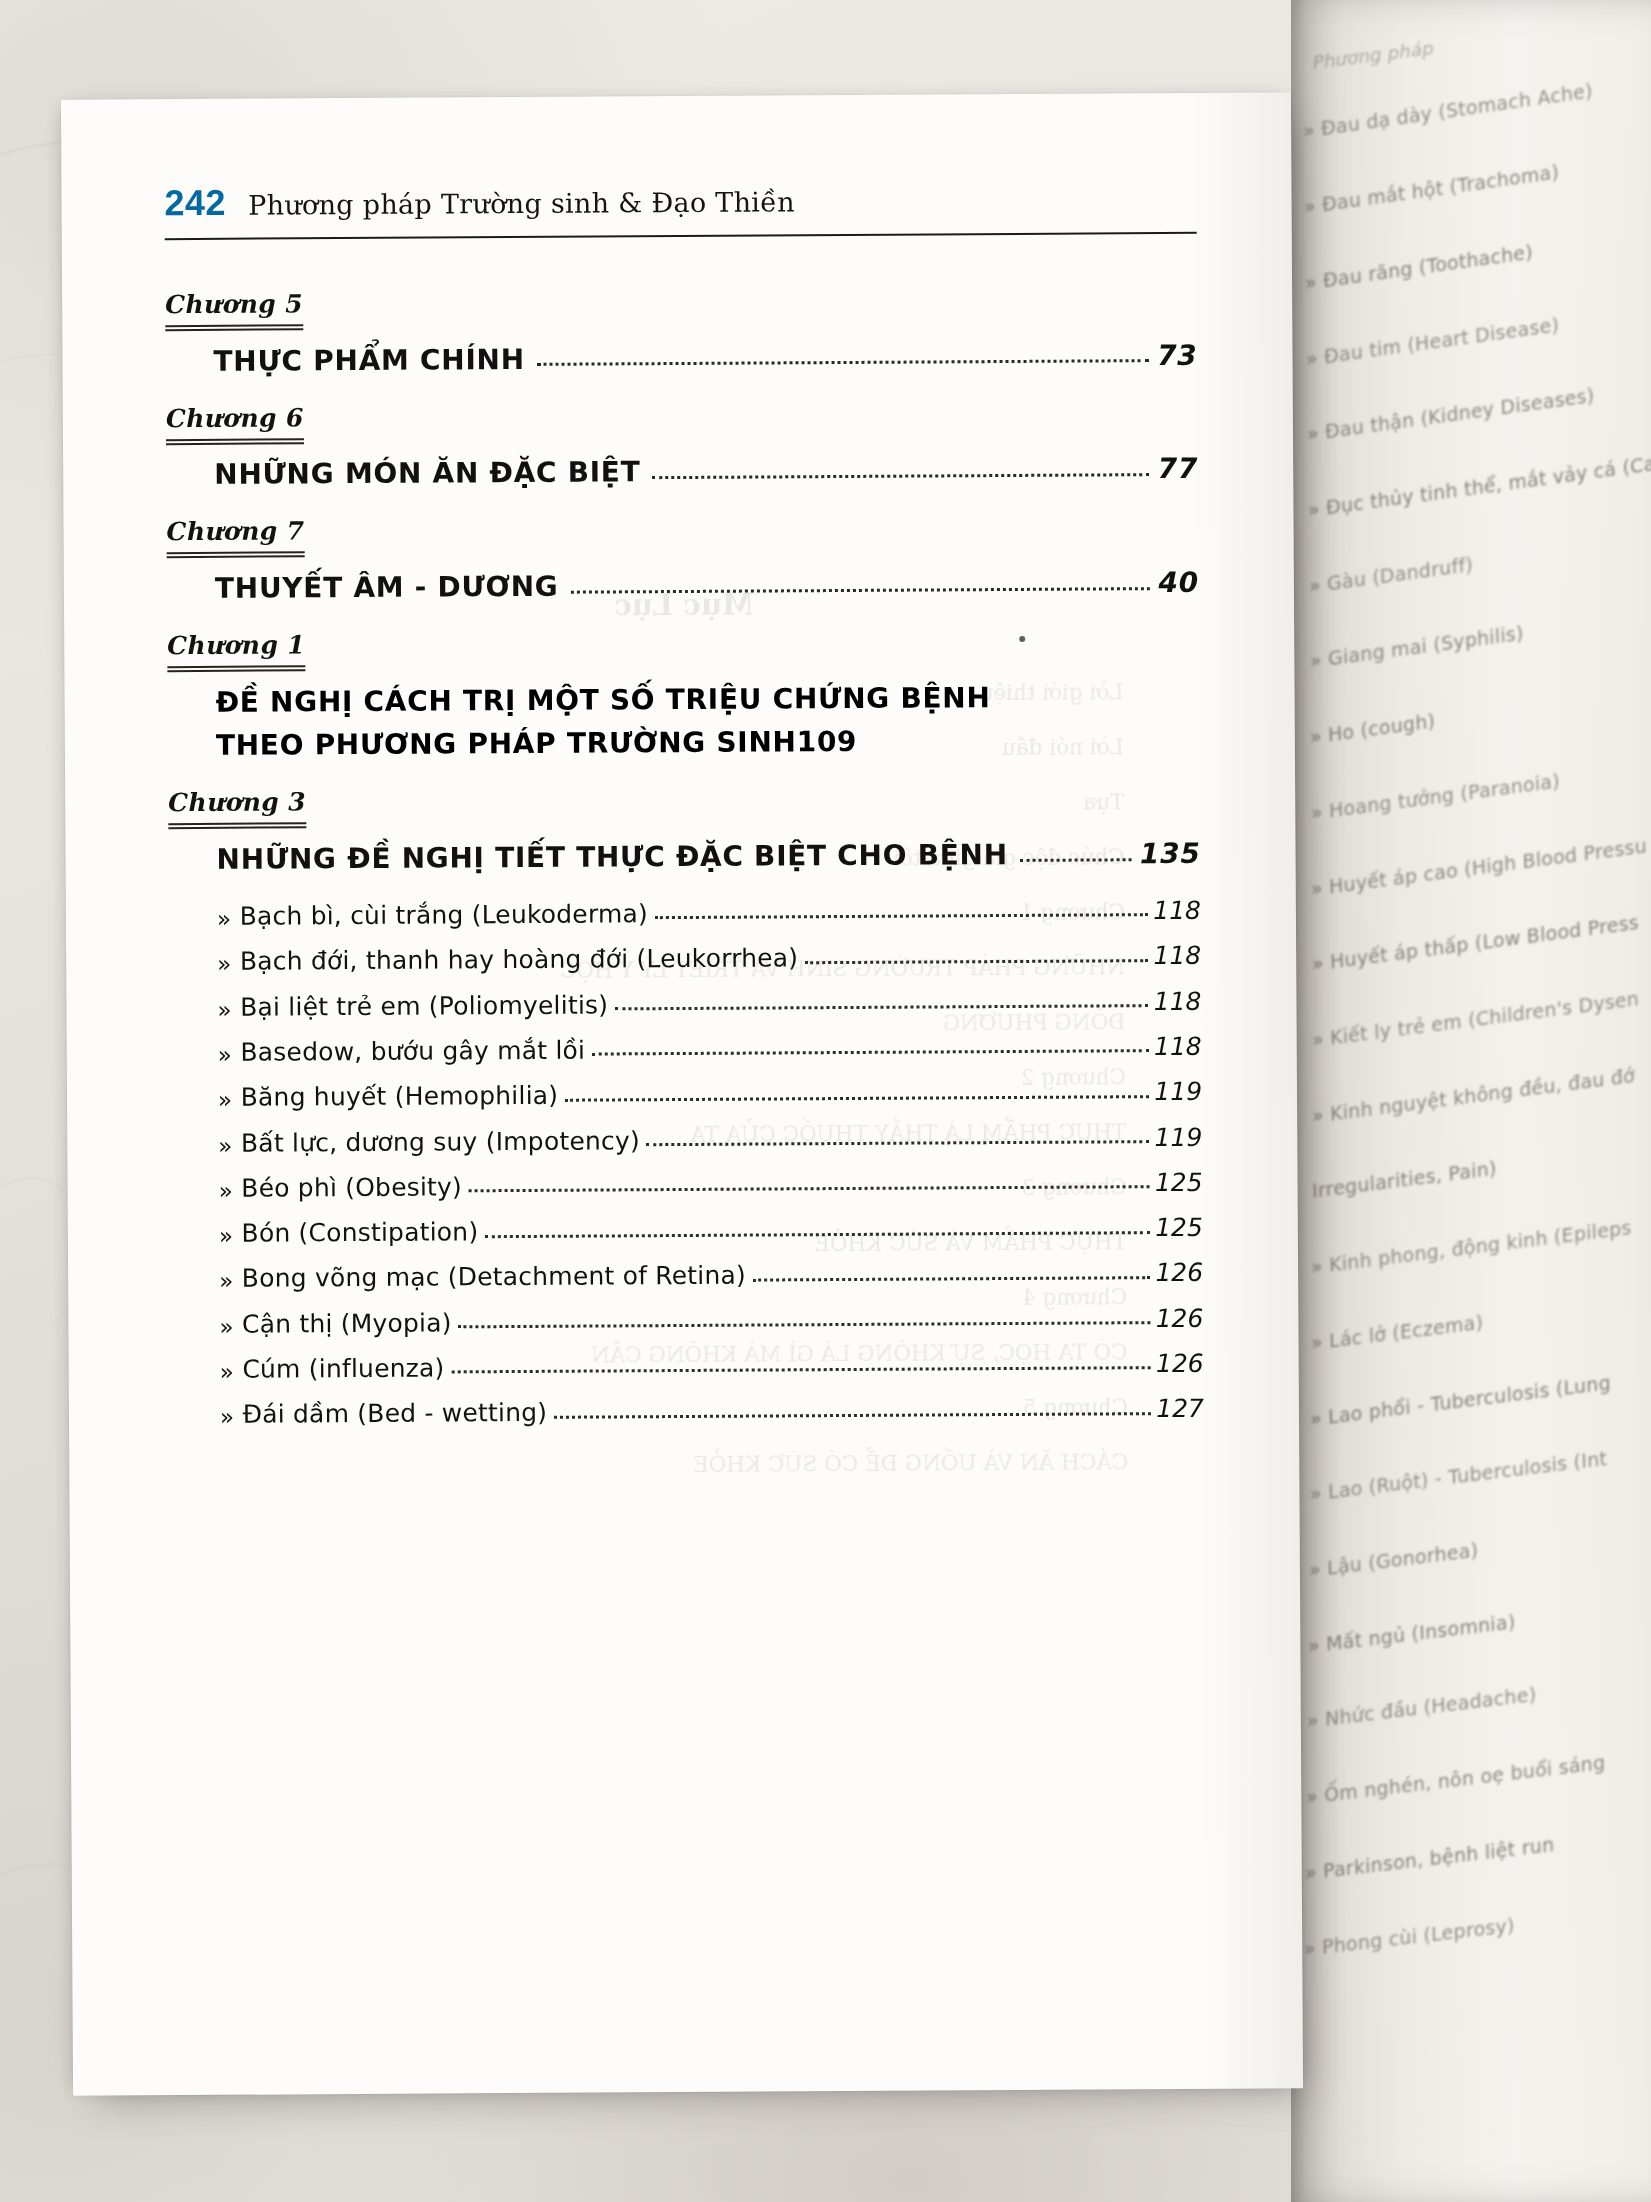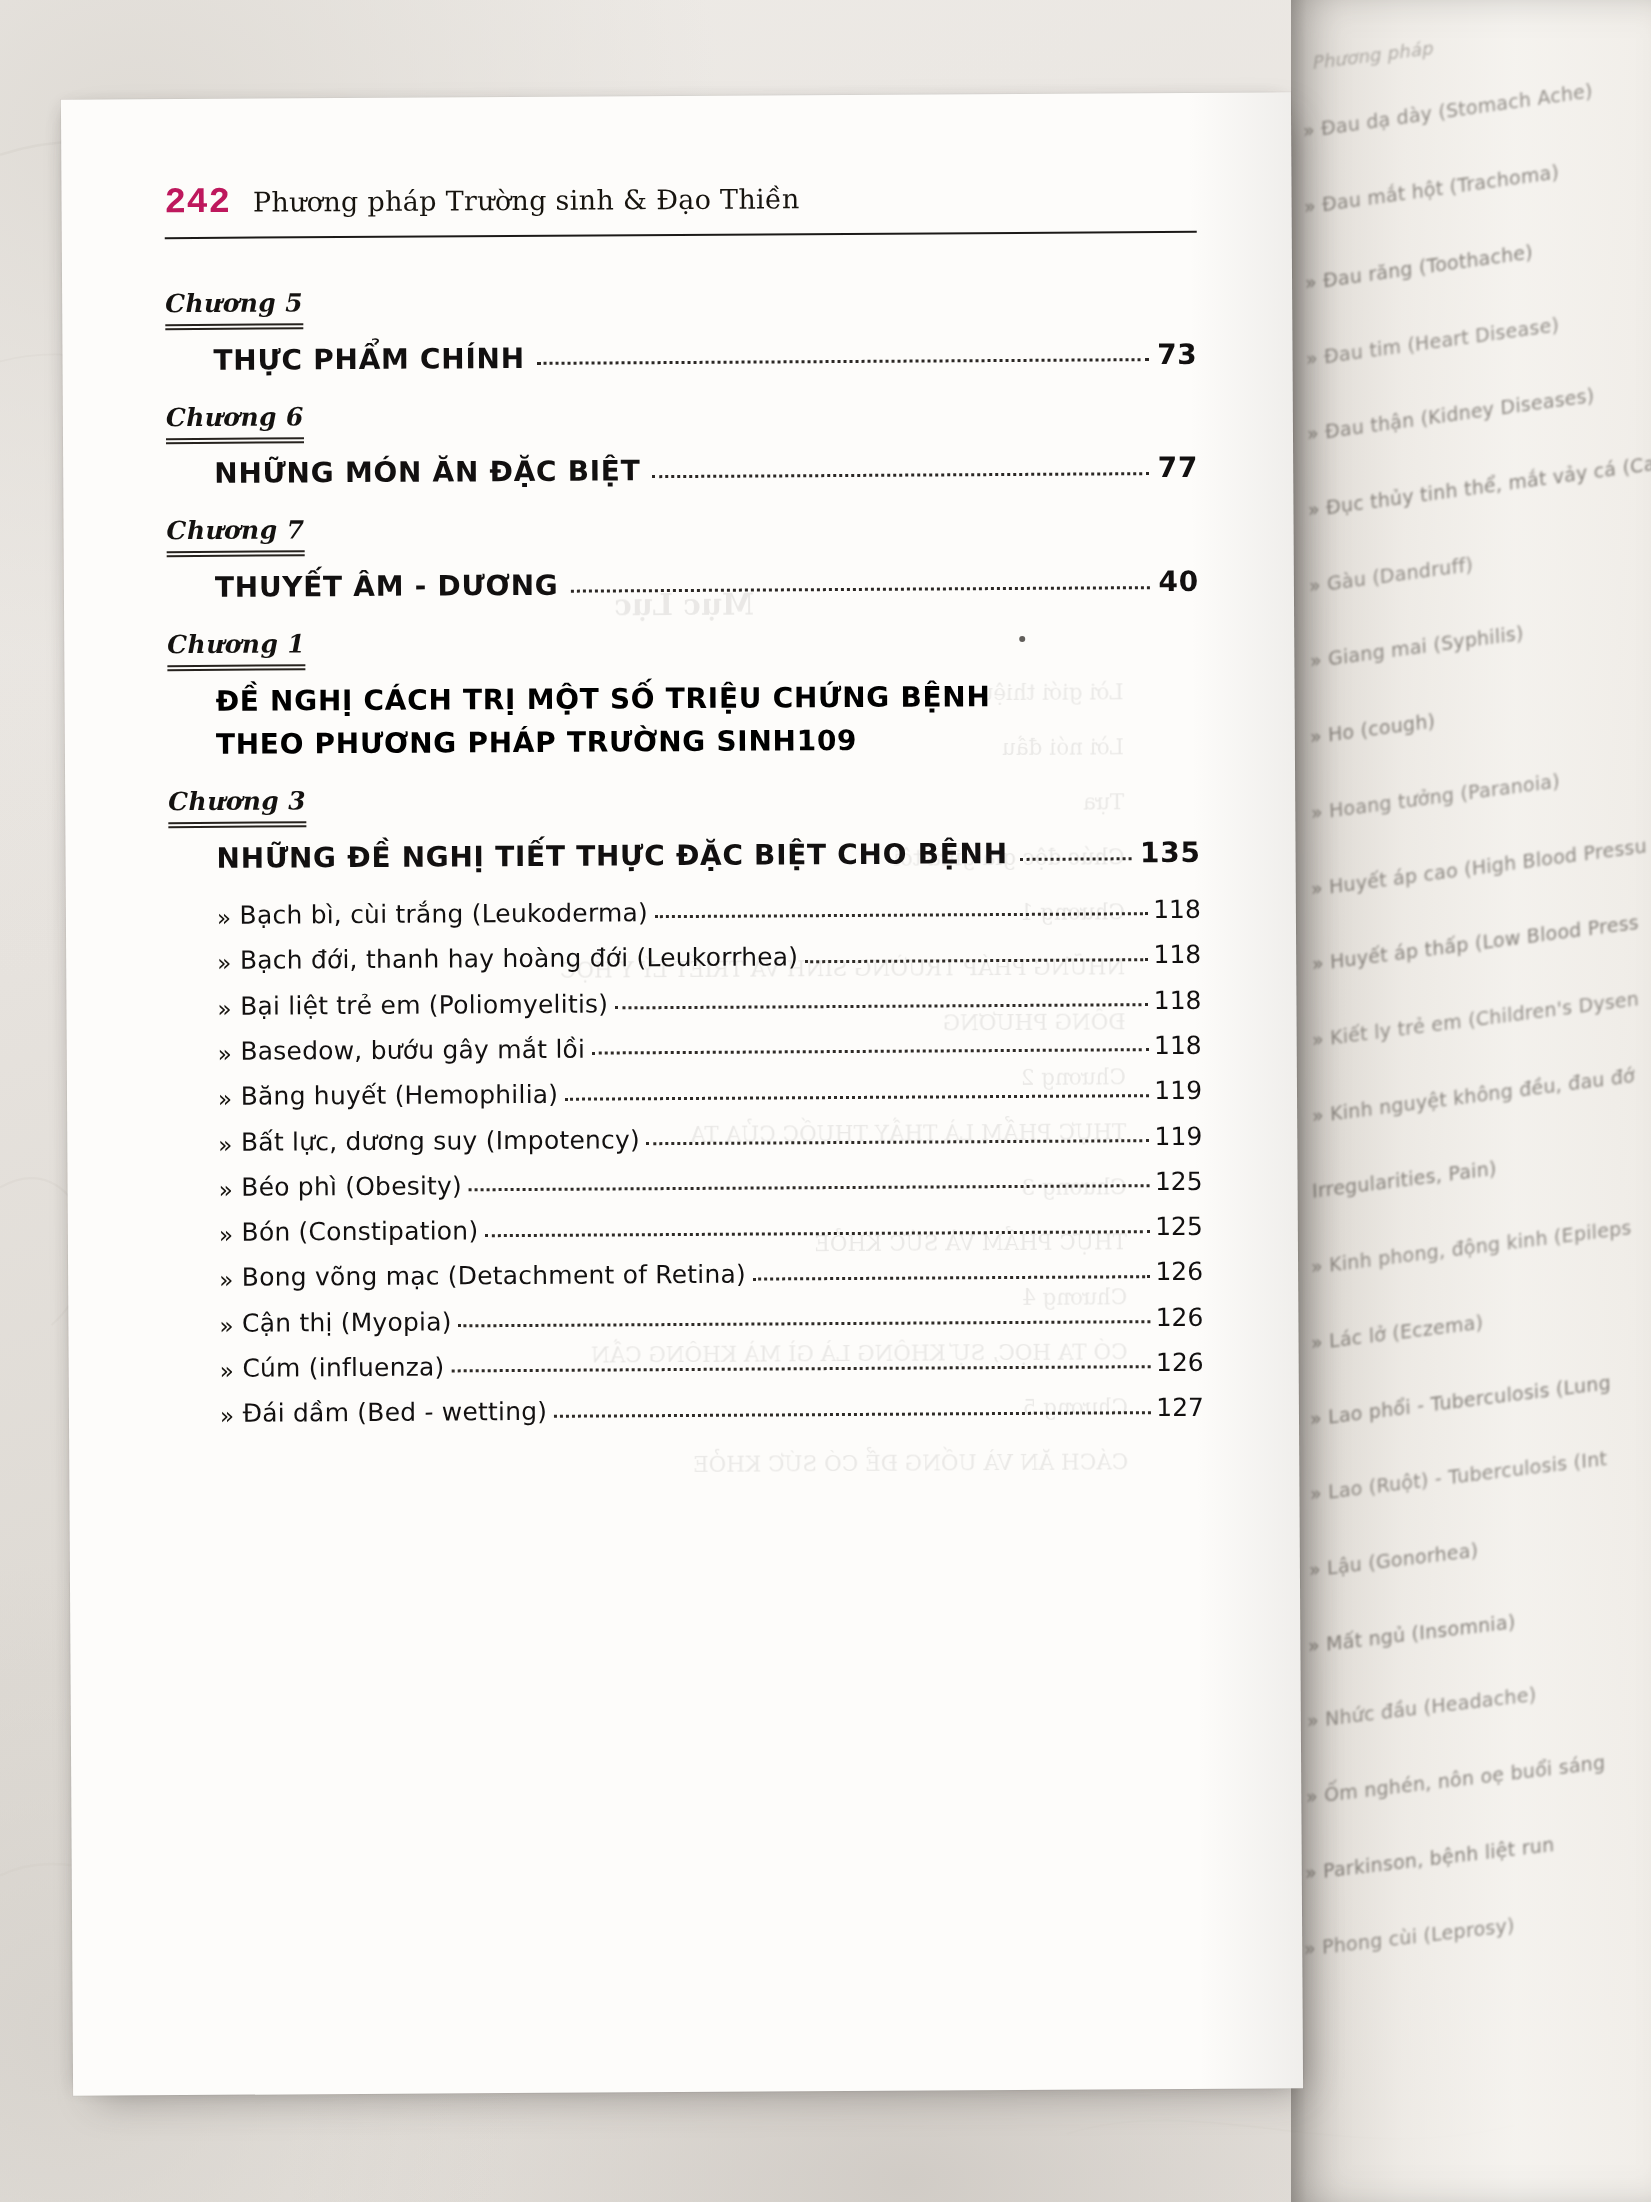--- a/index.html
+++ b/index.html
@@ -122,24 +122,24 @@
   
   .runhead {
     display: flex;
     align-items: baseline;
     gap: 22.4px;
     border-bottom: 2.2px solid #1c1a18;
     padding-bottom: 13.8px;
     margin-bottom: 50px;
   }
   .folio {
-    font-family: Liberation Mono, monospace;
+    font-family: Liberation Sans, sans-serif;
     font-weight: bold;
     font-size: 36px;
-    color: #be185d;
+    color: #0369a1;
     letter-spacing: 0.4px;
   }
   .runtitle {
     font-family: "DejaVu Serif", serif;
     font-size: 27px;
     color: #17140f;
     letter-spacing: 0.3px;
   }
 
   
@@ -164,21 +164,21 @@
     color: #121010;
   }
   .entry .txt { white-space: nowrap; }
   .entry .dots {
     flex: 1 1 auto;
     border-bottom: 3.4px dotted #2b2724;
     margin: 0 8.6px 9.5px 12px;
     min-width: 15.5px;
     height: 0;
   }
-  .entry .pg { white-space: nowrap; }
+  .entry .pg { white-space: nowrap; font-style: italic; }
 
   
   .chap-title { padding-left: 48px; margin-bottom: 26px; }
   .chap-title .txt,
   .chap-title .pg {
     font-weight: bold;
     font-size: 28px;
     letter-spacing: 0.7px;
   }
   .chap-title.two-line { display: block; }

